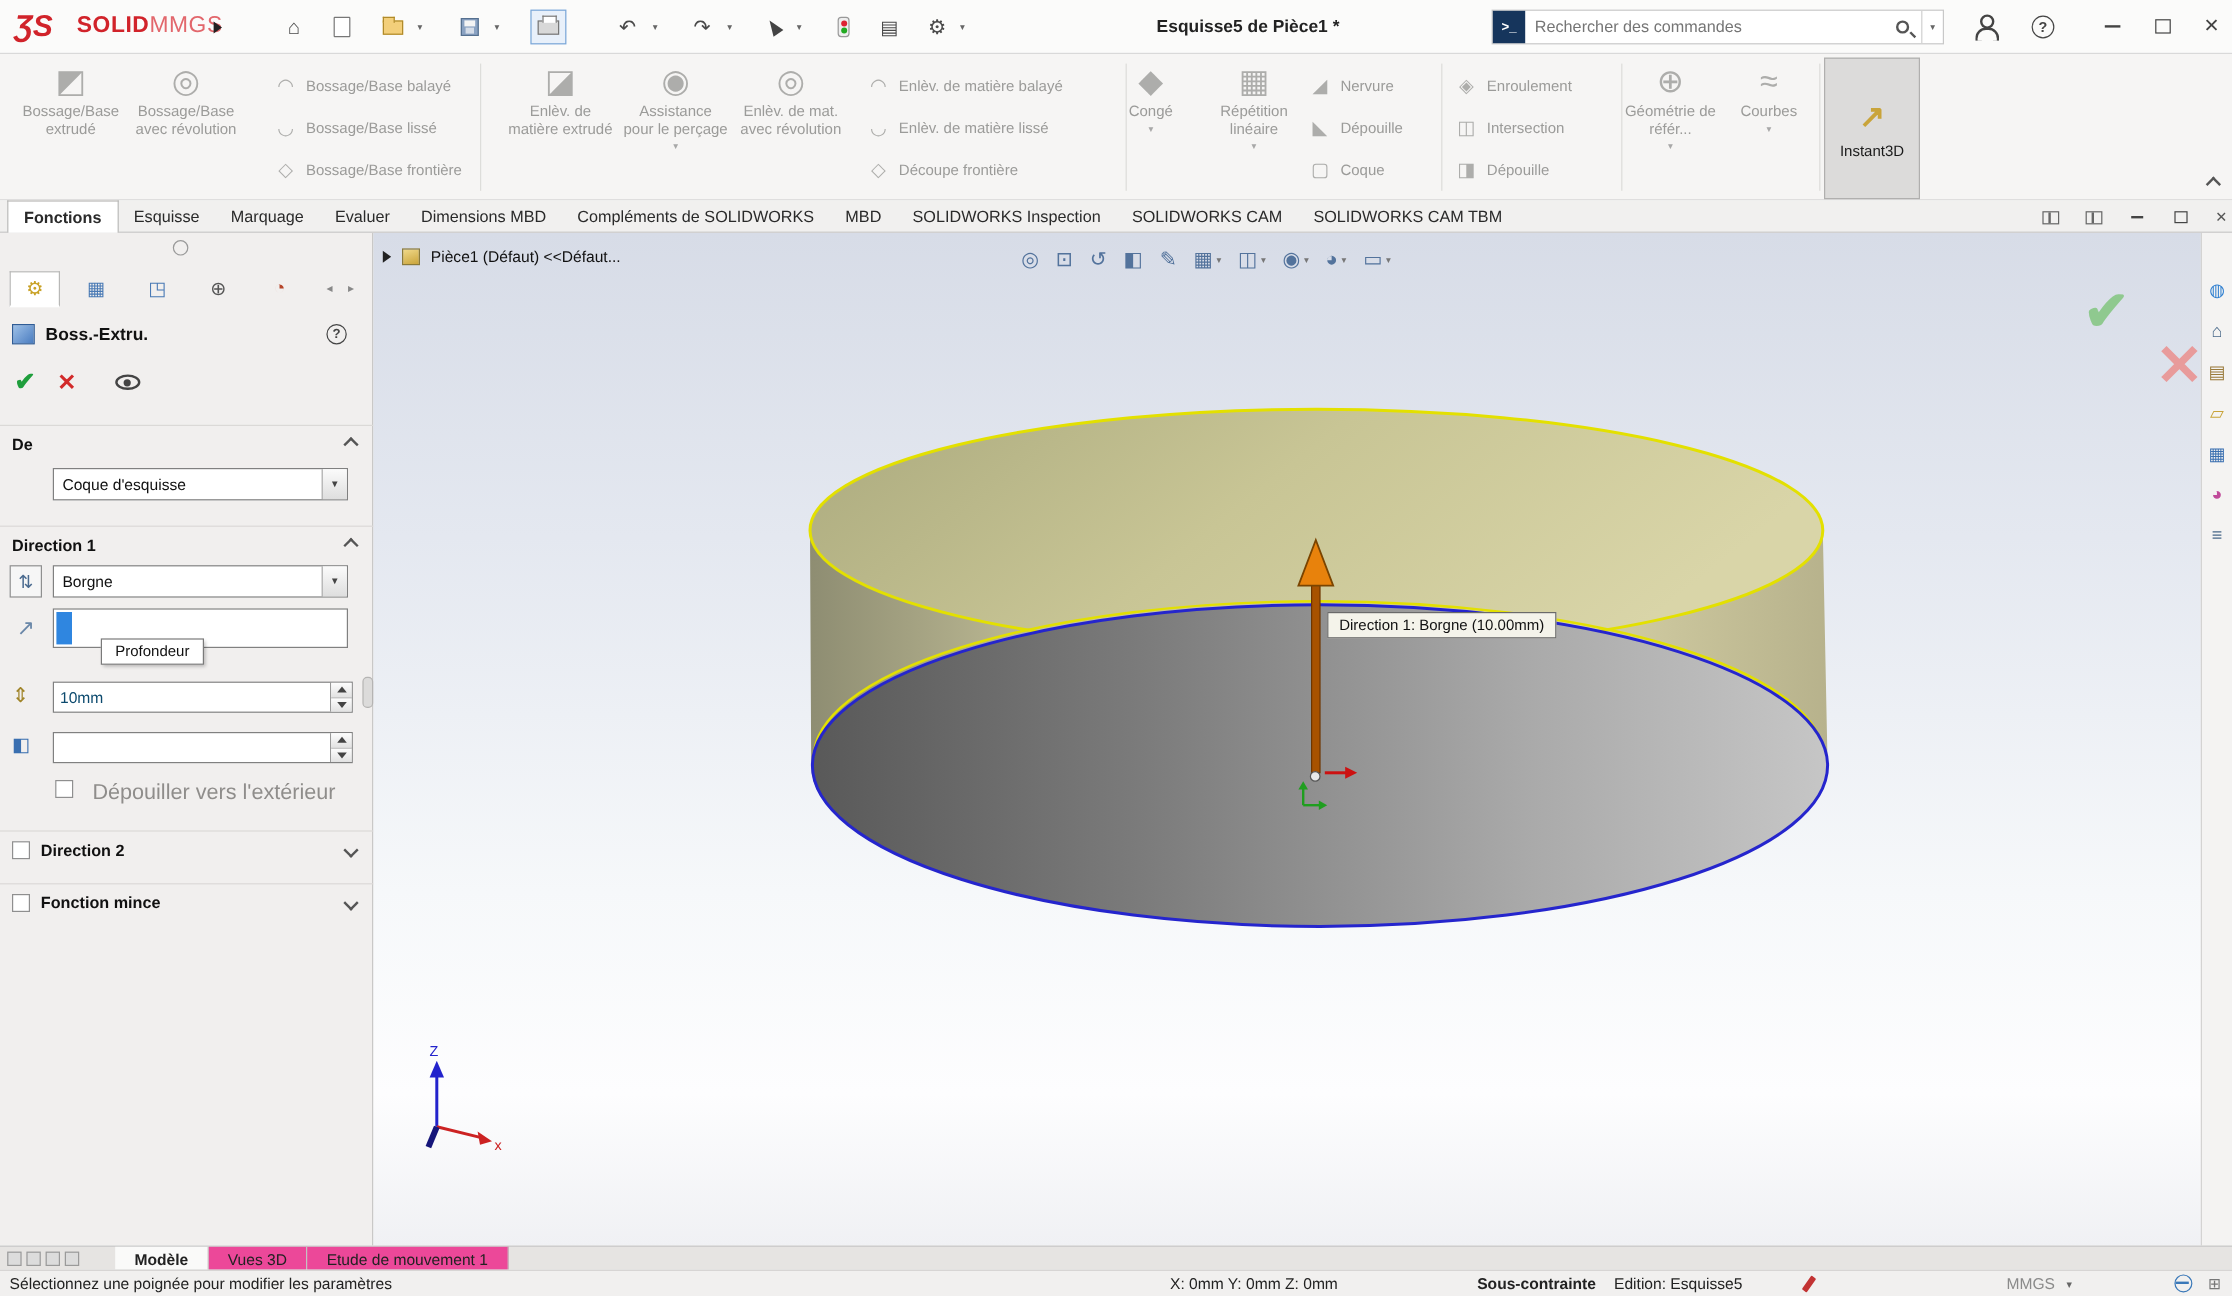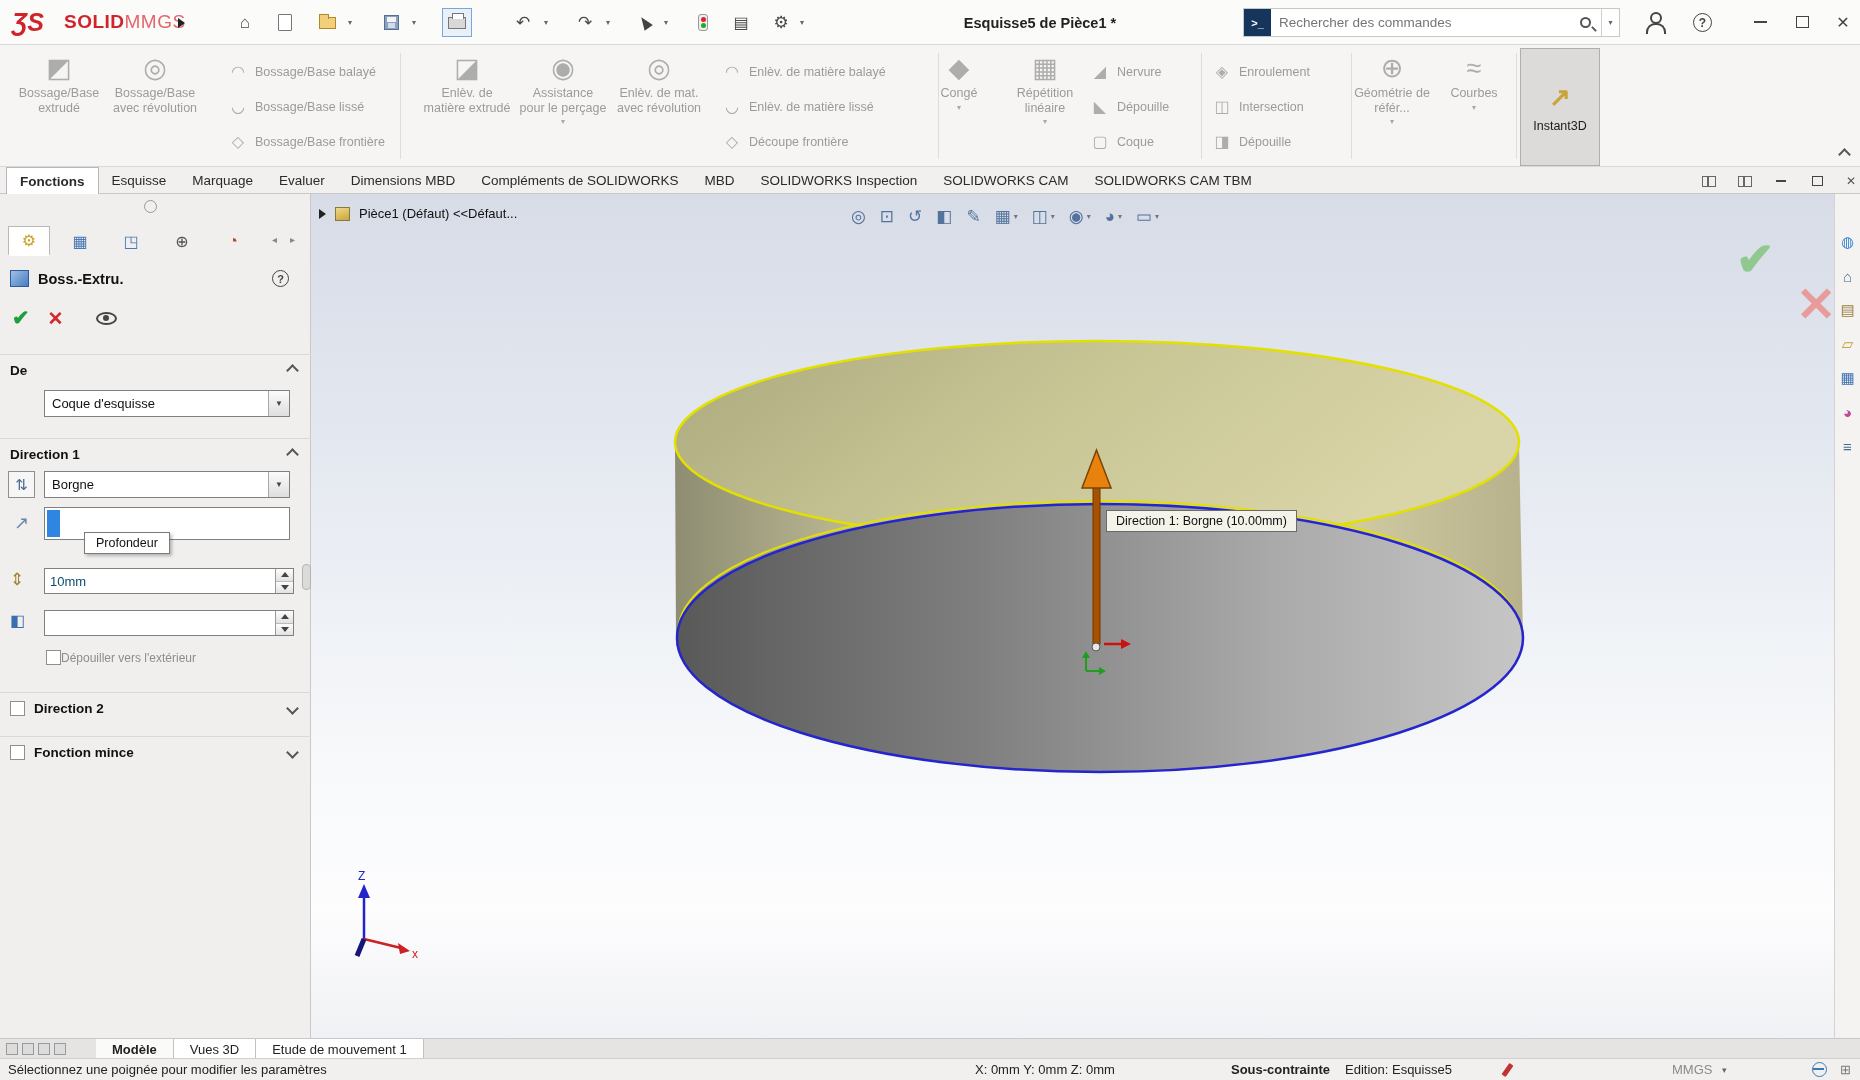--- a/index.html
+++ b/index.html
@@ -92,40 +92,40 @@
   .inwrap{position:absolute;left:44px;width:250px;height:26px;background:#fff;border:1px solid #808080;display:flex;align-items:center}
   .inwrap input{flex:1;border:none;outline:none;font-size:13px;color:#0c4a6e;padding:0 5px;font-family:"Liberation Sans",sans-serif;min-width:0}
   .spin{width:18px;height:100%;border-left:1px solid #999;display:flex;flex-direction:column}
   .spin>div{flex:1;display:flex;align-items:center;justify-content:center;background:linear-gradient(#fdfdfd,#e2e2e2)}
   .spin>div+div{border-top:1px solid #bbb}
   .tri-up{width:0;height:0;border-left:4px solid transparent;border-right:4px solid transparent;border-bottom:5px solid #444}
   .tri-down{width:0;height:0;border-left:4px solid transparent;border-right:4px solid transparent;border-top:5px solid #444}
   #sel-input{position:absolute;left:44px;top:313px;width:246px;height:33px;background:#fff;border:1px solid #808080}
   #sel-input .swatch{position:absolute;left:2px;top:2px;width:13px;height:27px;background:#2f86e0}
   #pm-tooltip{position:absolute;left:84px;top:338px;background:#fff;border:1px solid #7a7a7a;box-shadow:2px 2px 3px rgba(0,0,0,.25);padding:3px 11px;font-size:12.5px;color:#111;z-index:6}
-  .pm-chkrow{position:absolute;display:flex;align-items:flex-end;gap:0;font-size:12px}
+  .pm-chkrow{position:absolute;display:flex;align-items:flex-start;gap:16px;font-size:18px}
   .splitter{position:absolute;left:302px;top:370px;width:9px;height:26px;background:#dcdbda;border:1px solid #b5b4b3;border-radius:4px;z-index:12}
   
   #viewport{position:absolute;left:311px;top:0;width:1549px;height:844px;background:linear-gradient(180deg,#d7dce7 0%,#e4e8f0 30%,#f6f8fa 65%,#fdfdfe 85%,#f0f1f4 100%);overflow:hidden}
   #breadcrumb{position:absolute;left:8px;top:12px;display:flex;align-items:center;gap:9px;z-index:6;font-size:13px;color:#111}
   .ic-part{width:15px;height:14px;background:linear-gradient(160deg,#f0d98a,#caa43a);border:1px solid #8a7a3a}
   #hud{position:absolute;left:540px;top:12px;display:flex;align-items:center;gap:14px;z-index:6;color:#53739c;font-size:17px}
   .hud-it{display:flex;align-items:center;gap:3px}
   .hud-it .hdd{font-size:8px;color:#777}
   #vp-tooltip{position:absolute;left:795px;top:316px;background:#f4f3ea;border:1px solid #6a6a6a;padding:3px 9px;font-size:12.5px;color:#111;z-index:5;white-space:nowrap}
   .conf-check{position:absolute;left:1425px;top:38px;font-size:46px;color:#8fc98f;font-weight:bold;z-index:6}
   .conf-x{position:absolute;left:1485px;top:82px;font-size:48px;color:#e89b9b;font-weight:bold;z-index:6}
   #taskpane{position:absolute;left:1834px;top:0;width:26px;height:844px;background:#f4f3f2;border-left:1px solid #d4d3d2;z-index:11;display:flex;flex-direction:column;align-items:center;padding-top:38px;gap:14px}
   .tp-ic{width:20px;height:20px;display:flex;align-items:center;justify-content:center;font-size:15px}
   svg text{font-family:"Liberation Sans",sans-serif}
   
   #bottomtabs{position:absolute;left:0;top:1038px;width:1860px;height:20px;background:#e6e4e2;border-top:1px solid #c9c8c7;z-index:30}
   .sp-ic{position:absolute;top:4px;width:12px;height:12px;border:1px solid #9a9a9a;background:#dcdcdc}
   #btab-row{position:absolute;left:96px;top:0;height:20px;display:flex}
-  .btab{height:20px;display:flex;align-items:center;padding:0 16px;font-size:13px;color:#222;background:#ffffff;border-right:1px solid #c3c2c1;white-space:nowrap}
+  .btab{height:20px;display:flex;align-items:center;padding:0 16px;font-size:13px;color:#222;background:#ec4899;border-right:1px solid #c3c2c1;white-space:nowrap}
   .btab:first-of-type{background:#fafaf9;font-weight:bold}
   
   #statusbar{position:absolute;left:0;top:1058px;width:1860px;height:22px;background:#f1f0ef;border-top:1px solid #d0cfce;z-index:30;font-size:13px;color:#222}
   .sb{position:absolute;top:3px;white-space:nowrap}
   .ic-pen{width:5px;height:14px;background:#c23333;border-radius:1px;transform:rotate(35deg)}
   .ic-globe{width:15px;height:15px;border:1.5px solid #3a78b8;border-radius:50%;position:relative}
   .ic-globe::after{content:"";position:absolute;left:0;top:5px;width:11px;height:1.5px;background:#3a78b8}
 </style>
 </head>
 <body>

